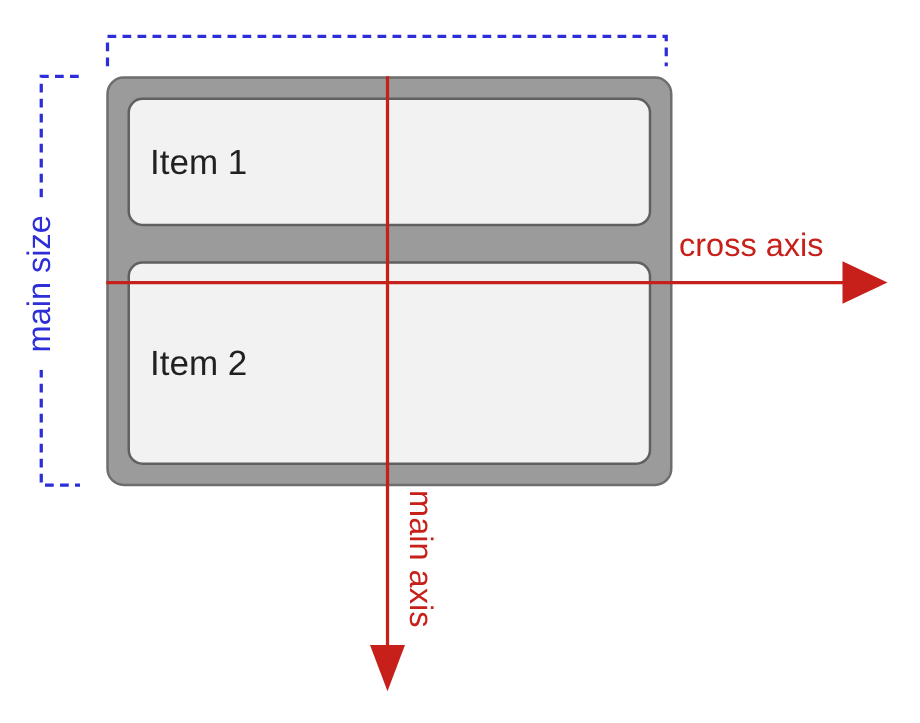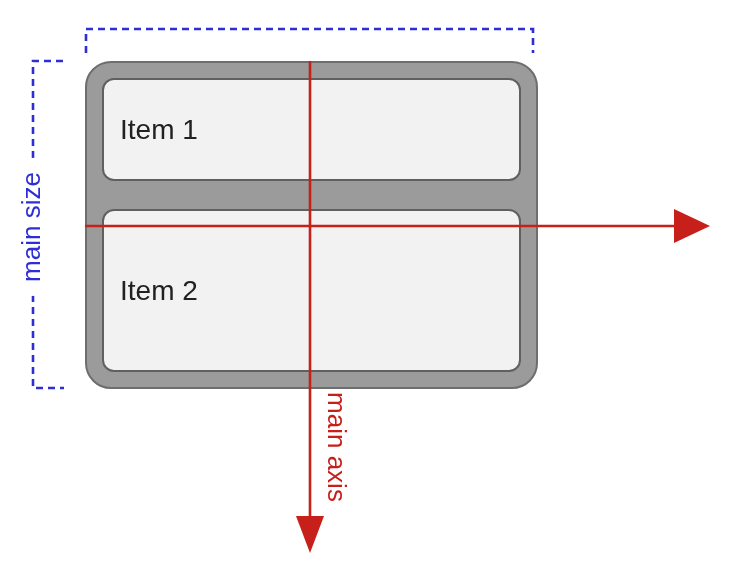--- a/index.html
+++ b/index.html
@@ -16,21 +16,21 @@
   }
 
   
   .flex-container {
     position: absolute;
     left: 85px; top: 61px;
     width: 453px; height: 328px;
     box-sizing: border-box;
     background: var(--container-fill, #9b9b9b);
     border: 2px solid var(--container-outline, #6e6e6e);
-    border-radius: 26px;
+    border-radius: 14px;
     padding: 15px;
     display: flex;
     flex-direction: column;
     gap: 28px;
   }
   .flex-item {
     box-sizing: border-box;
     background: var(--item-fill, #f2f2f2);
     border: 2px solid var(--item-border, #606060);
     border-radius: 12px;
@@ -108,15 +108,16 @@
   <svg class="overlay" viewBox="0 0 736 578" xmlns="http://www.w3.org/2000/svg">
     <path class="blue-dash" d="M86,53 V29 H533 V53"></path>
     <path class="blue-dash" d="M63,61 H33 V388 H64"></path>
     <line class="red-line" x1="85" y1="226" x2="678" y2="226"></line>
     <polygon class="red-fill" points="674,209 674,243 710,226"></polygon>
     <line class="red-line" x1="310" y1="61" x2="310" y2="520"></line>
     <polygon class="red-fill" points="296,516 324,516 310,553"></polygon>
   </svg>
 
   <div class="label blue main-size">main size</div>
+  <div class="label red cross-axis">cross axis</div>
   <div class="label red main-axis">main axis</div>
 
 </div>
 
 </body></html>

